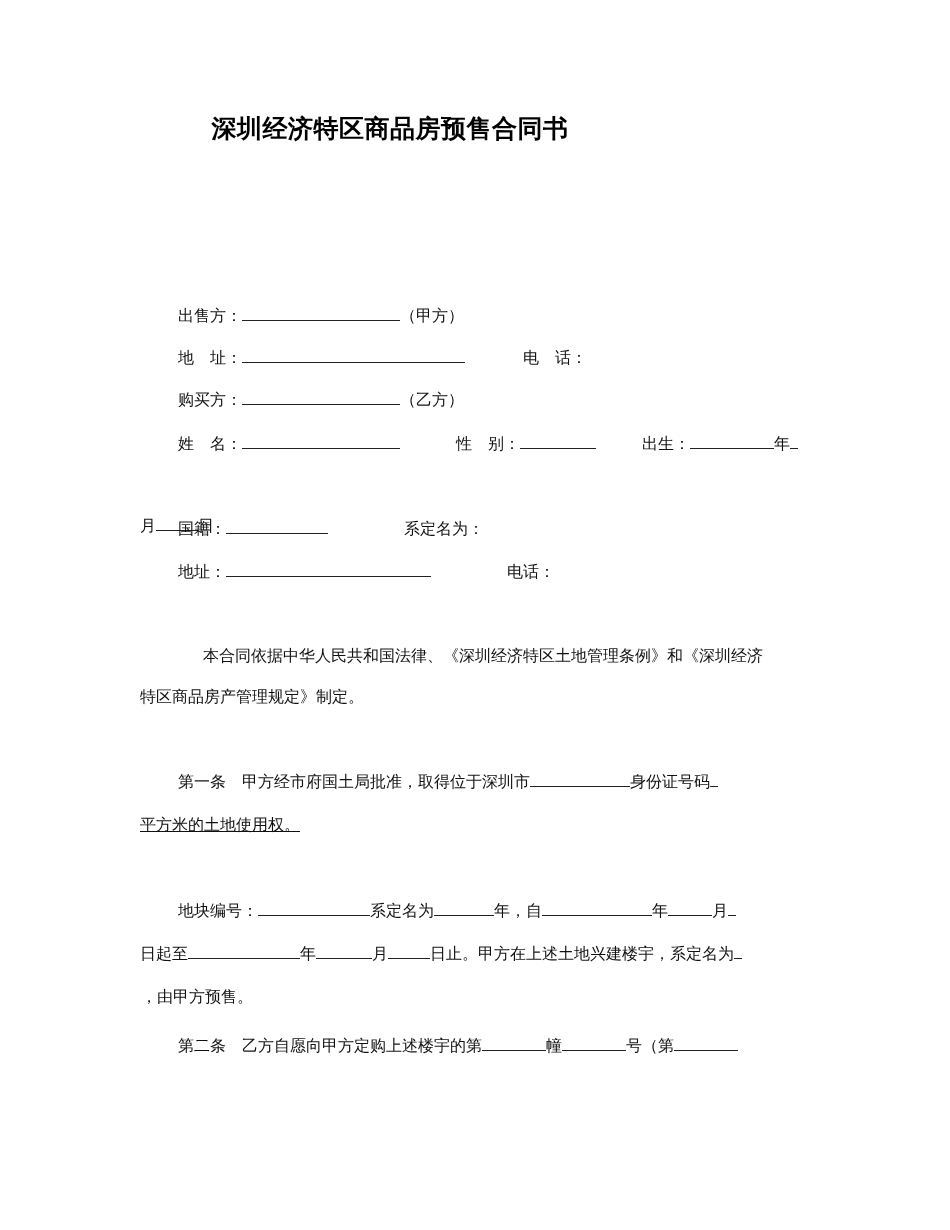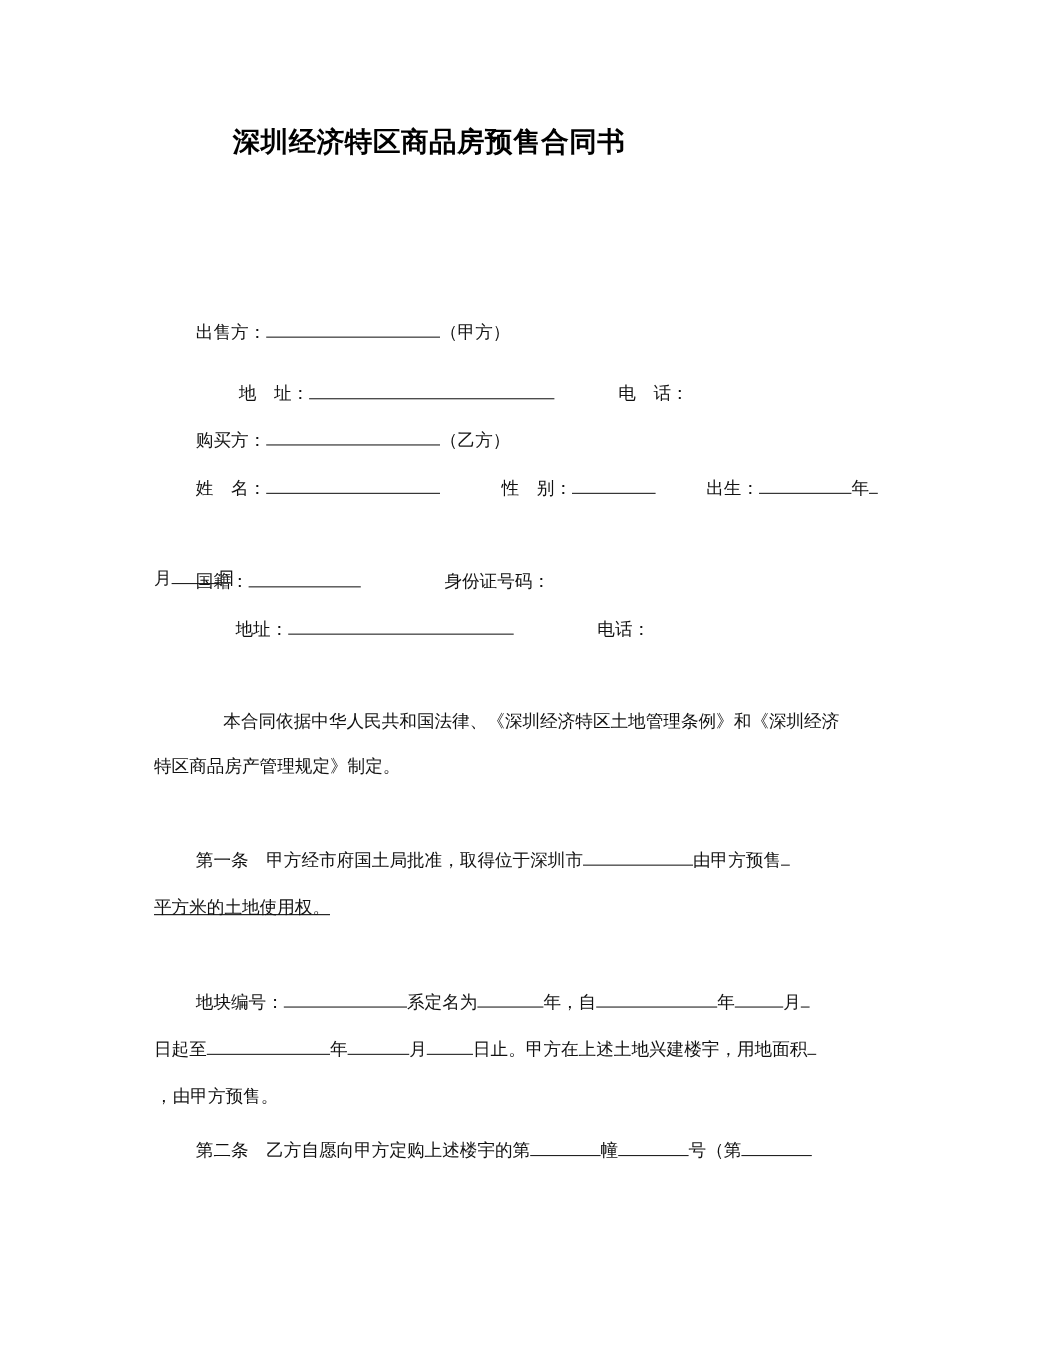--- a/index.html
+++ b/index.html
@@ -10,54 +10,54 @@
       font-size:25px; letter-spacing:0.5px; color:#000; }
     .line { position:absolute; font-size:16px; line-height:20px; white-space:nowrap; }
     .blank { display:inline-block; border-bottom:1.3px solid #222; height:14px; vertical-align:baseline; }
     .gap { display:inline-block; }
   </style>
 </head>
 <body>
 
 <div class="title">深圳经济特区商品房预售合同书</div>
 
-<div class="line" style="top:292px;left:178px;">
+<div class="line" style="top:306px;left:178px;">
   <span>出售方：</span><span class="blank" style="width:158px"></span><span>（甲方）</span>
 </div>
-<div class="line" style="top:348px;left:178px;margin-left:39px;">
+<div class="line" style="top:348px;left:178px;">
   <span>地　址：</span><span class="blank" style="width:223px"></span><span class="gap" style="width:58px"></span><span>电　话：</span>
 </div>
 
 <div class="line" style="top:390px;left:178px;">
   <span>购买方：</span><span class="blank" style="width:158px"></span><span>（乙方）</span>
 </div>
 <div class="line" style="top:434px;left:178px;">
   <span>姓　名：</span><span class="blank" style="width:158px"></span><span class="gap" style="width:56px"></span><span>性　别：</span><span class="blank" style="width:76px"></span><span class="gap" style="width:46px"></span><span>出生：</span><span class="blank" style="width:84px"></span><span>年</span><span class="blank" style="width:8px"></span>
 </div>
 <div class="line" style="top:476px;left:140px;margin-top:40px;">
   <span>月</span><span class="blank" style="width:42px"></span><span>日</span>
 </div>
 <div class="line" style="top:519px;left:178px;">
-  <span>国籍：</span><span class="blank" style="width:102px"></span><span class="gap" style="width:76px"></span><span>身份证号码：</span>
+  <span>国籍：</span><span class="blank" style="width:102px"></span><span class="gap" style="width:76px"></span><span>系定名为：</span>
 </div>
-<div class="line" style="top:562px;left:178px;margin-left:36px;">
+<div class="line" style="top:562px;left:178px;">
   <span>地址：</span><span class="blank" style="width:205px"></span><span class="gap" style="width:76px"></span><span>电话：</span>
 </div>
 
 <div class="line" style="top:646px;left:178px;margin-left:25px;">本合同依据中华人民共和国法律、《深圳经济特区土地管理条例》和《深圳经济</div>
 <div class="line" style="top:688px;left:140px;font-family:Liberation Mono, monospace;">特区商品房产管理规定》制定。</div>
 
 <div class="line" style="top:772px;left:178px;">
-  <span>第一条　甲方经市府国土局批准，取得位于深圳市</span><span class="blank" style="width:100px"></span><span>由甲方预售</span><span class="blank" style="width:8px"></span>
+  <span>第一条　甲方经市府国土局批准，取得位于深圳市</span><span class="blank" style="width:100px"></span><span>身份证号码</span><span class="blank" style="width:8px"></span>
 </div>
 <div class="line" style="top:815px;left:140px;text-decoration:underline;">平方米的土地使用权。</div>
 
 <div class="line" style="top:901px;left:178px;">
   <span>地块编号：</span><span class="blank" style="width:112px"></span><span>系定名为</span><span class="blank" style="width:60px"></span><span>年，自</span><span class="blank" style="width:110px"></span><span>年</span><span class="blank" style="width:44px"></span><span>月</span><span class="blank" style="width:8px"></span>
 </div>
 <div class="line" style="top:944px;left:140px;">
-  <span>日起至</span><span class="blank" style="width:112px"></span><span>年</span><span class="blank" style="width:56px"></span><span>月</span><span class="blank" style="width:42px"></span><span>日止。甲方在上述土地兴建楼宇，用地面积</span><span class="blank" style="width:8px"></span>
+  <span>日起至</span><span class="blank" style="width:112px"></span><span>年</span><span class="blank" style="width:56px"></span><span>月</span><span class="blank" style="width:42px"></span><span>日止。甲方在上述土地兴建楼宇，系定名为</span><span class="blank" style="width:8px"></span>
 </div>
 <div class="line" style="top:987px;left:141px;">，由甲方预售。</div>
 
 <div class="line" style="top:1036px;left:178px;">
   <span>第二条　乙方自愿向甲方定购上述楼宇的第</span><span class="blank" style="width:64px"></span><span>幢</span><span class="blank" style="width:64px"></span><span>号（第</span><span class="blank" style="width:64px"></span>
 </div>
 
 </body></html>

